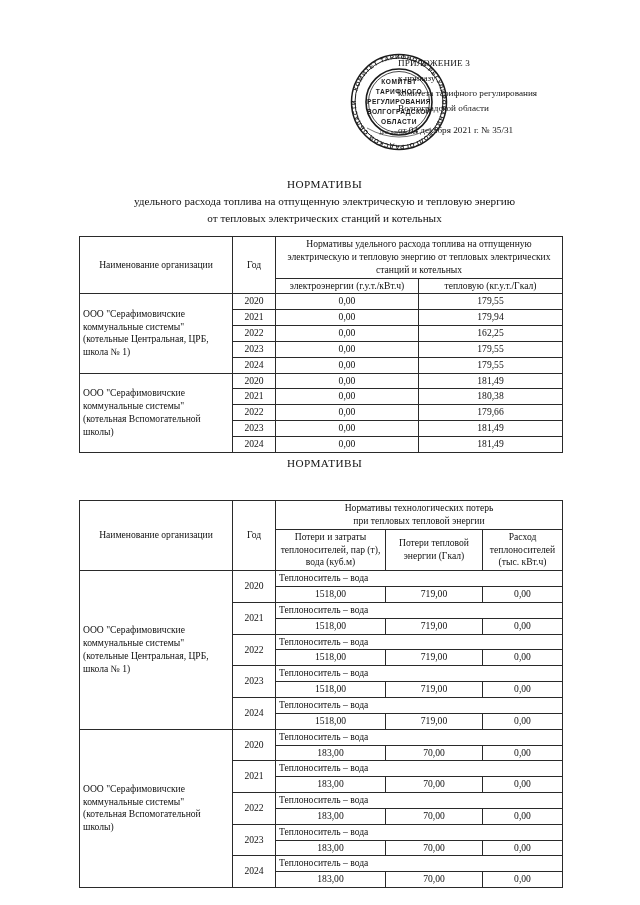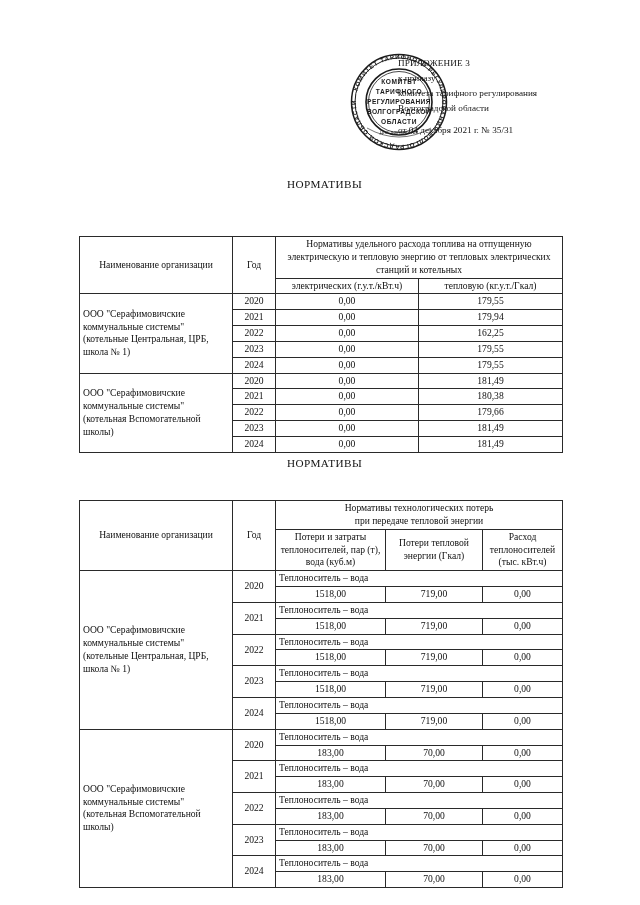--- a/index.html
+++ b/index.html
@@ -133,37 +133,39 @@
         <text x="52" y="84" font-size="4.6" letter-spacing="0.3" font-weight="normal">Для документов</text>
       </g>
       <g fill="none" stroke="#1b1b1b" stroke-width="0.7" opacity="0.85">
         <path d="M 20,78 Q 52,96 84,78"></path>
       </g>
     </svg>
   </div>
 
   <div class="section-title" id="title1">
     <div class="t-main">НОРМАТИВЫ</div>
+    <div class="t-sub">удельного расхода топлива на отпущенную электрическую и тепловую энергию</div>
+    <div class="t-sub">от тепловых электрических станций и котельных</div>
   </div>
 
   <table class="doc" id="table1">
     <colgroup>
       <col style="width:153px">
       <col style="width:43px">
       <col style="width:143px">
       <col style="width:144px">
     </colgroup>
     <thead>
       <tr>
         <th class="hdr-big" rowspan="2">Наименование организации</th>
         <th class="hdr-big" rowspan="2">Год</th>
         <th class="hdr-big" colspan="2">Нормативы удельного расхода топлива на отпущенную электрическую и тепловую энергию от тепловых электрических станций и  котельных</th>
       </tr>
       <tr>
-        <th class="hdr-mid">электрических (г.у.т./кВт.ч)</th>
+        <th class="hdr-mid">электроэнергии (г.у.т./кВт.ч)</th>
         <th class="hdr-mid">тепловую (кг.у.т./Гкал)</th>
       </tr>
     </thead>
     <tbody id="table1-body">
         <tr>
           <td class="org" rowspan="5">ООО "Серафимовичские коммунальные системы" (котельные Центральная, ЦРБ, школа № 1)</td>
           <td class="yr">2020</td>
           <td class="val">0,00</td>
           <td class="val">179,55</td>
         </tr>
@@ -227,21 +229,21 @@
       <col style="width:110px">
       <col style="width:97px">
       <col style="width:80px">
     </colgroup>
     <thead>
       <tr>
         <th class="hdr-big" rowspan="2">Наименование организации</th>
         <th class="hdr-big" rowspan="2">Год</th>
         <th class="hdr-big" colspan="3">
           <div>Нормативы технологических потерь</div>
-          <div>при передаче тепловой энергии</div>
+          <div>при тепловых тепловой энергии</div>
         </th>
       </tr>
       <tr>
         <th class="hdr-mid">Потери и затраты теплоносителей, пар (т), вода (куб.м)</th>
         <th class="hdr-mid">Потери тепловой энергии (Гкал)</th>
         <th class="hdr-mid">Расход теплоносителей (тыс. кВт.ч)</th>
       </tr>
     </thead>
     <tbody id="table2-body">
         <tr>

